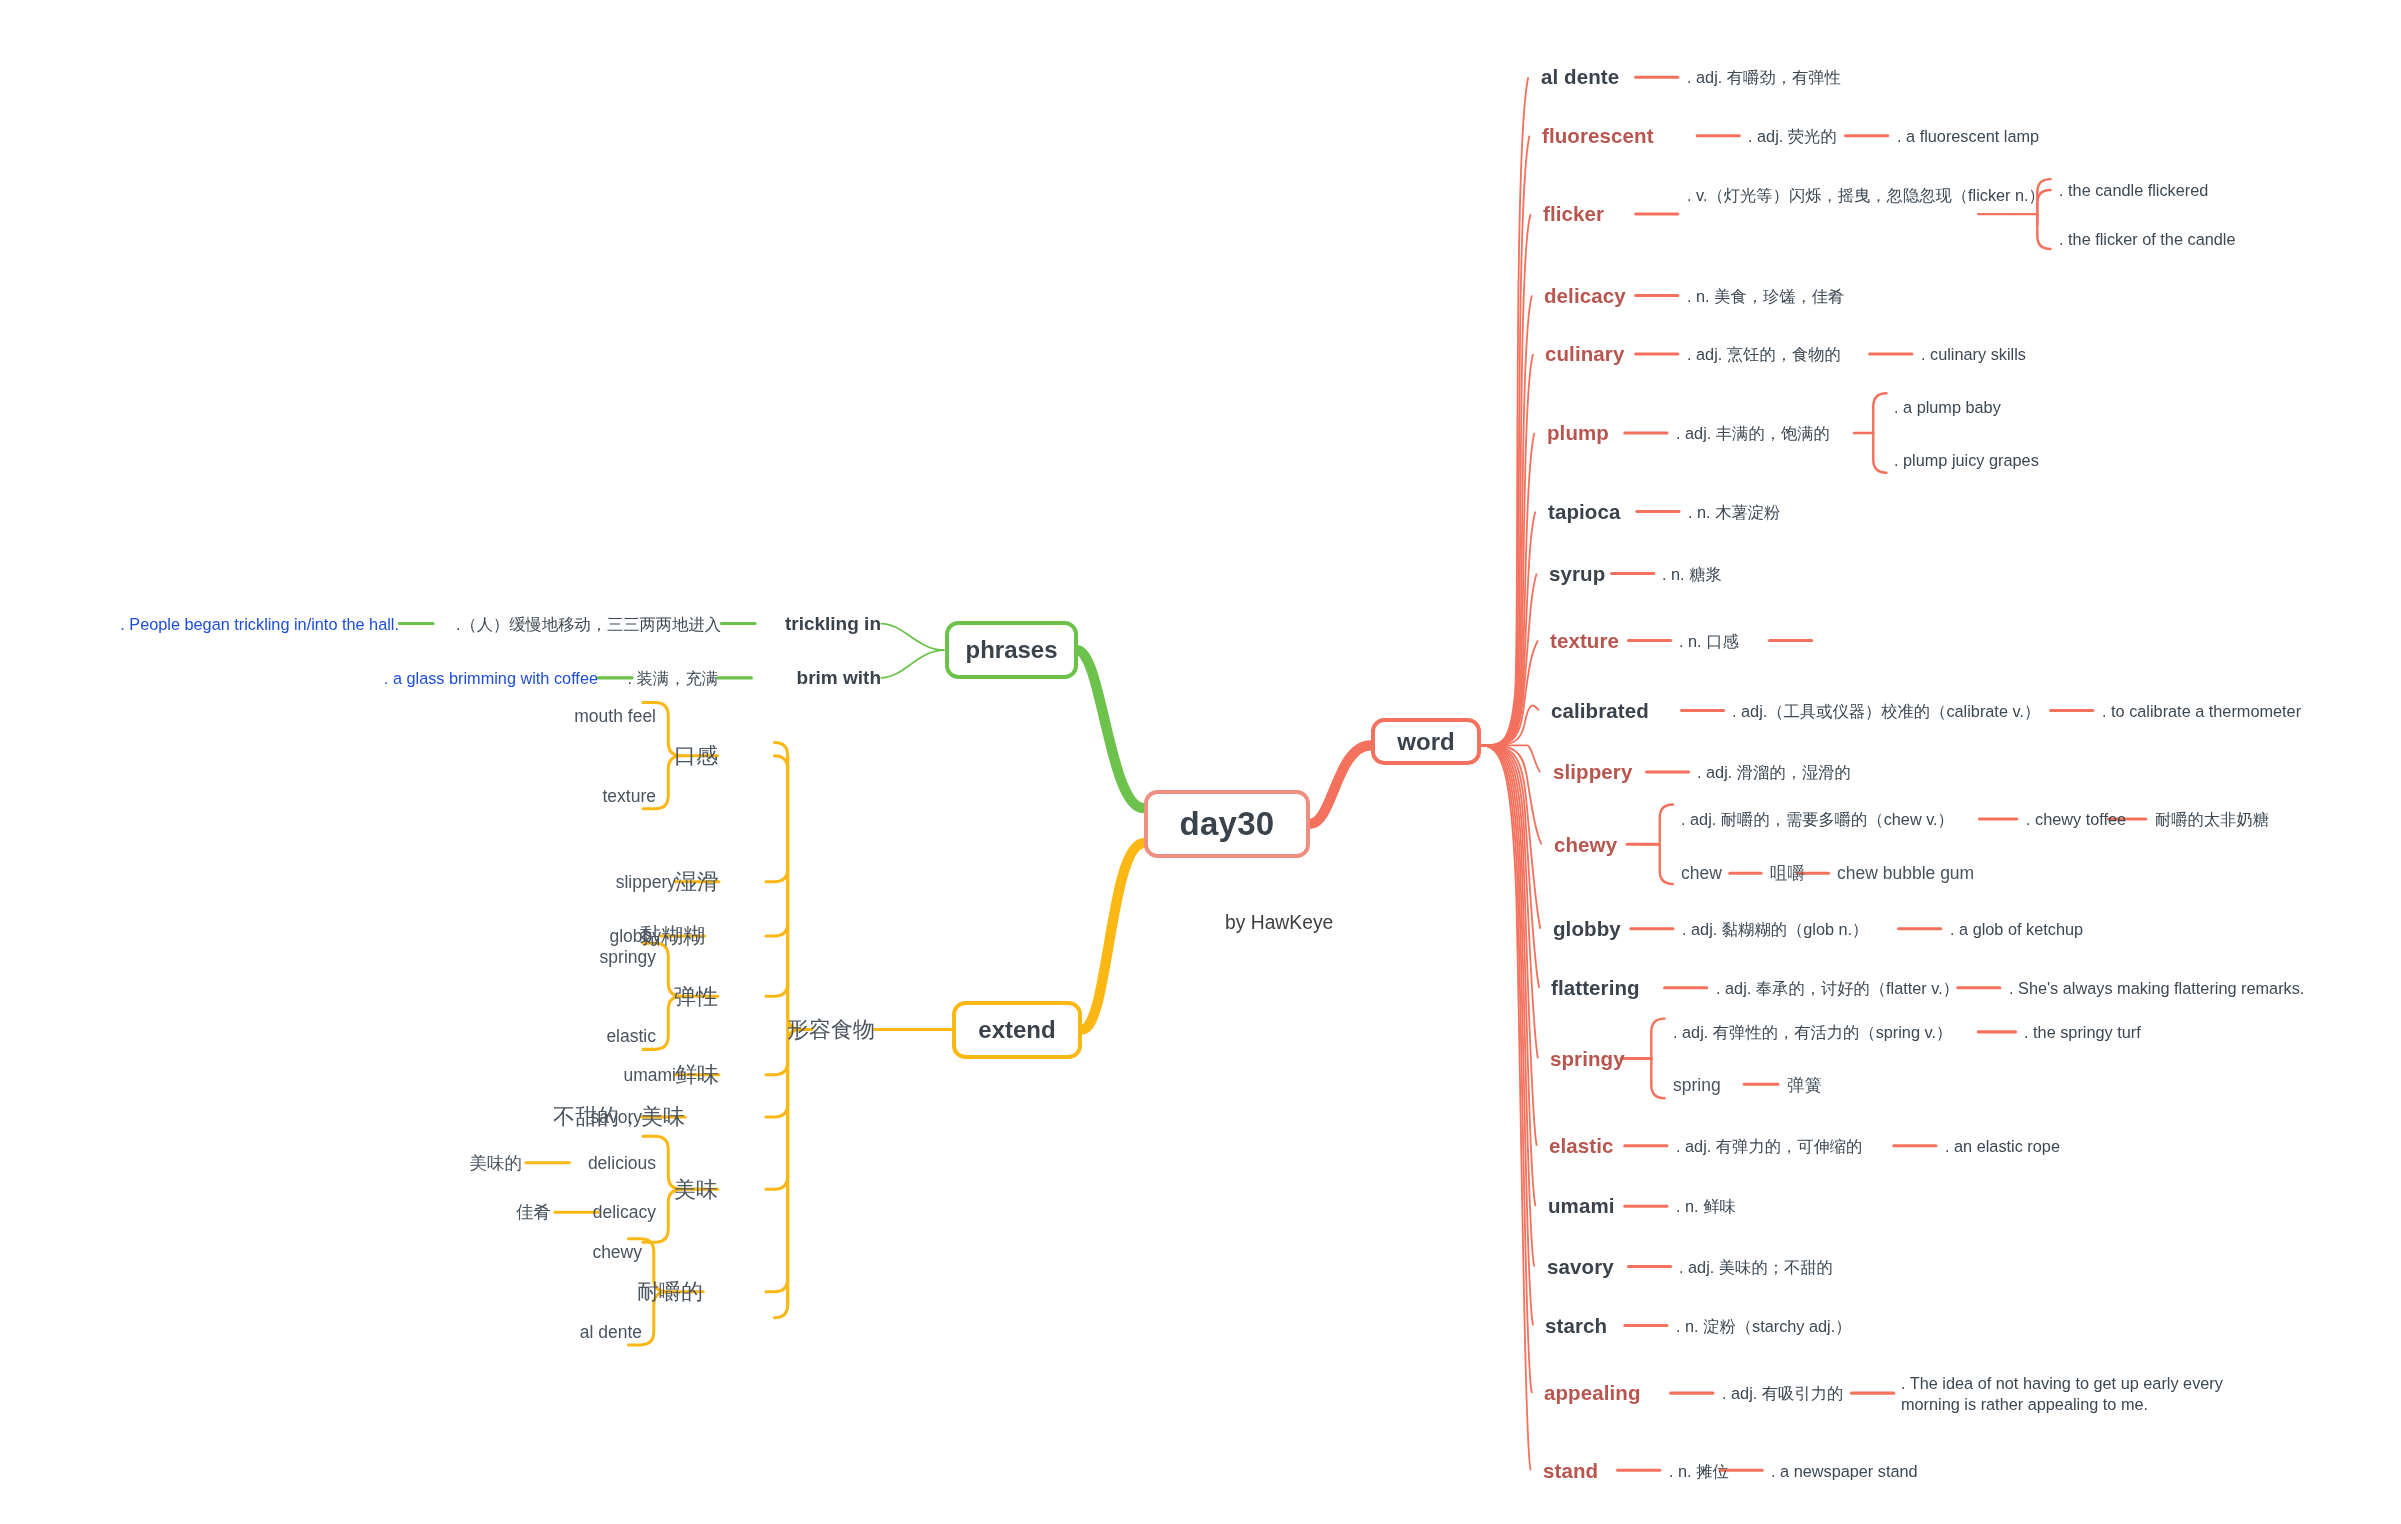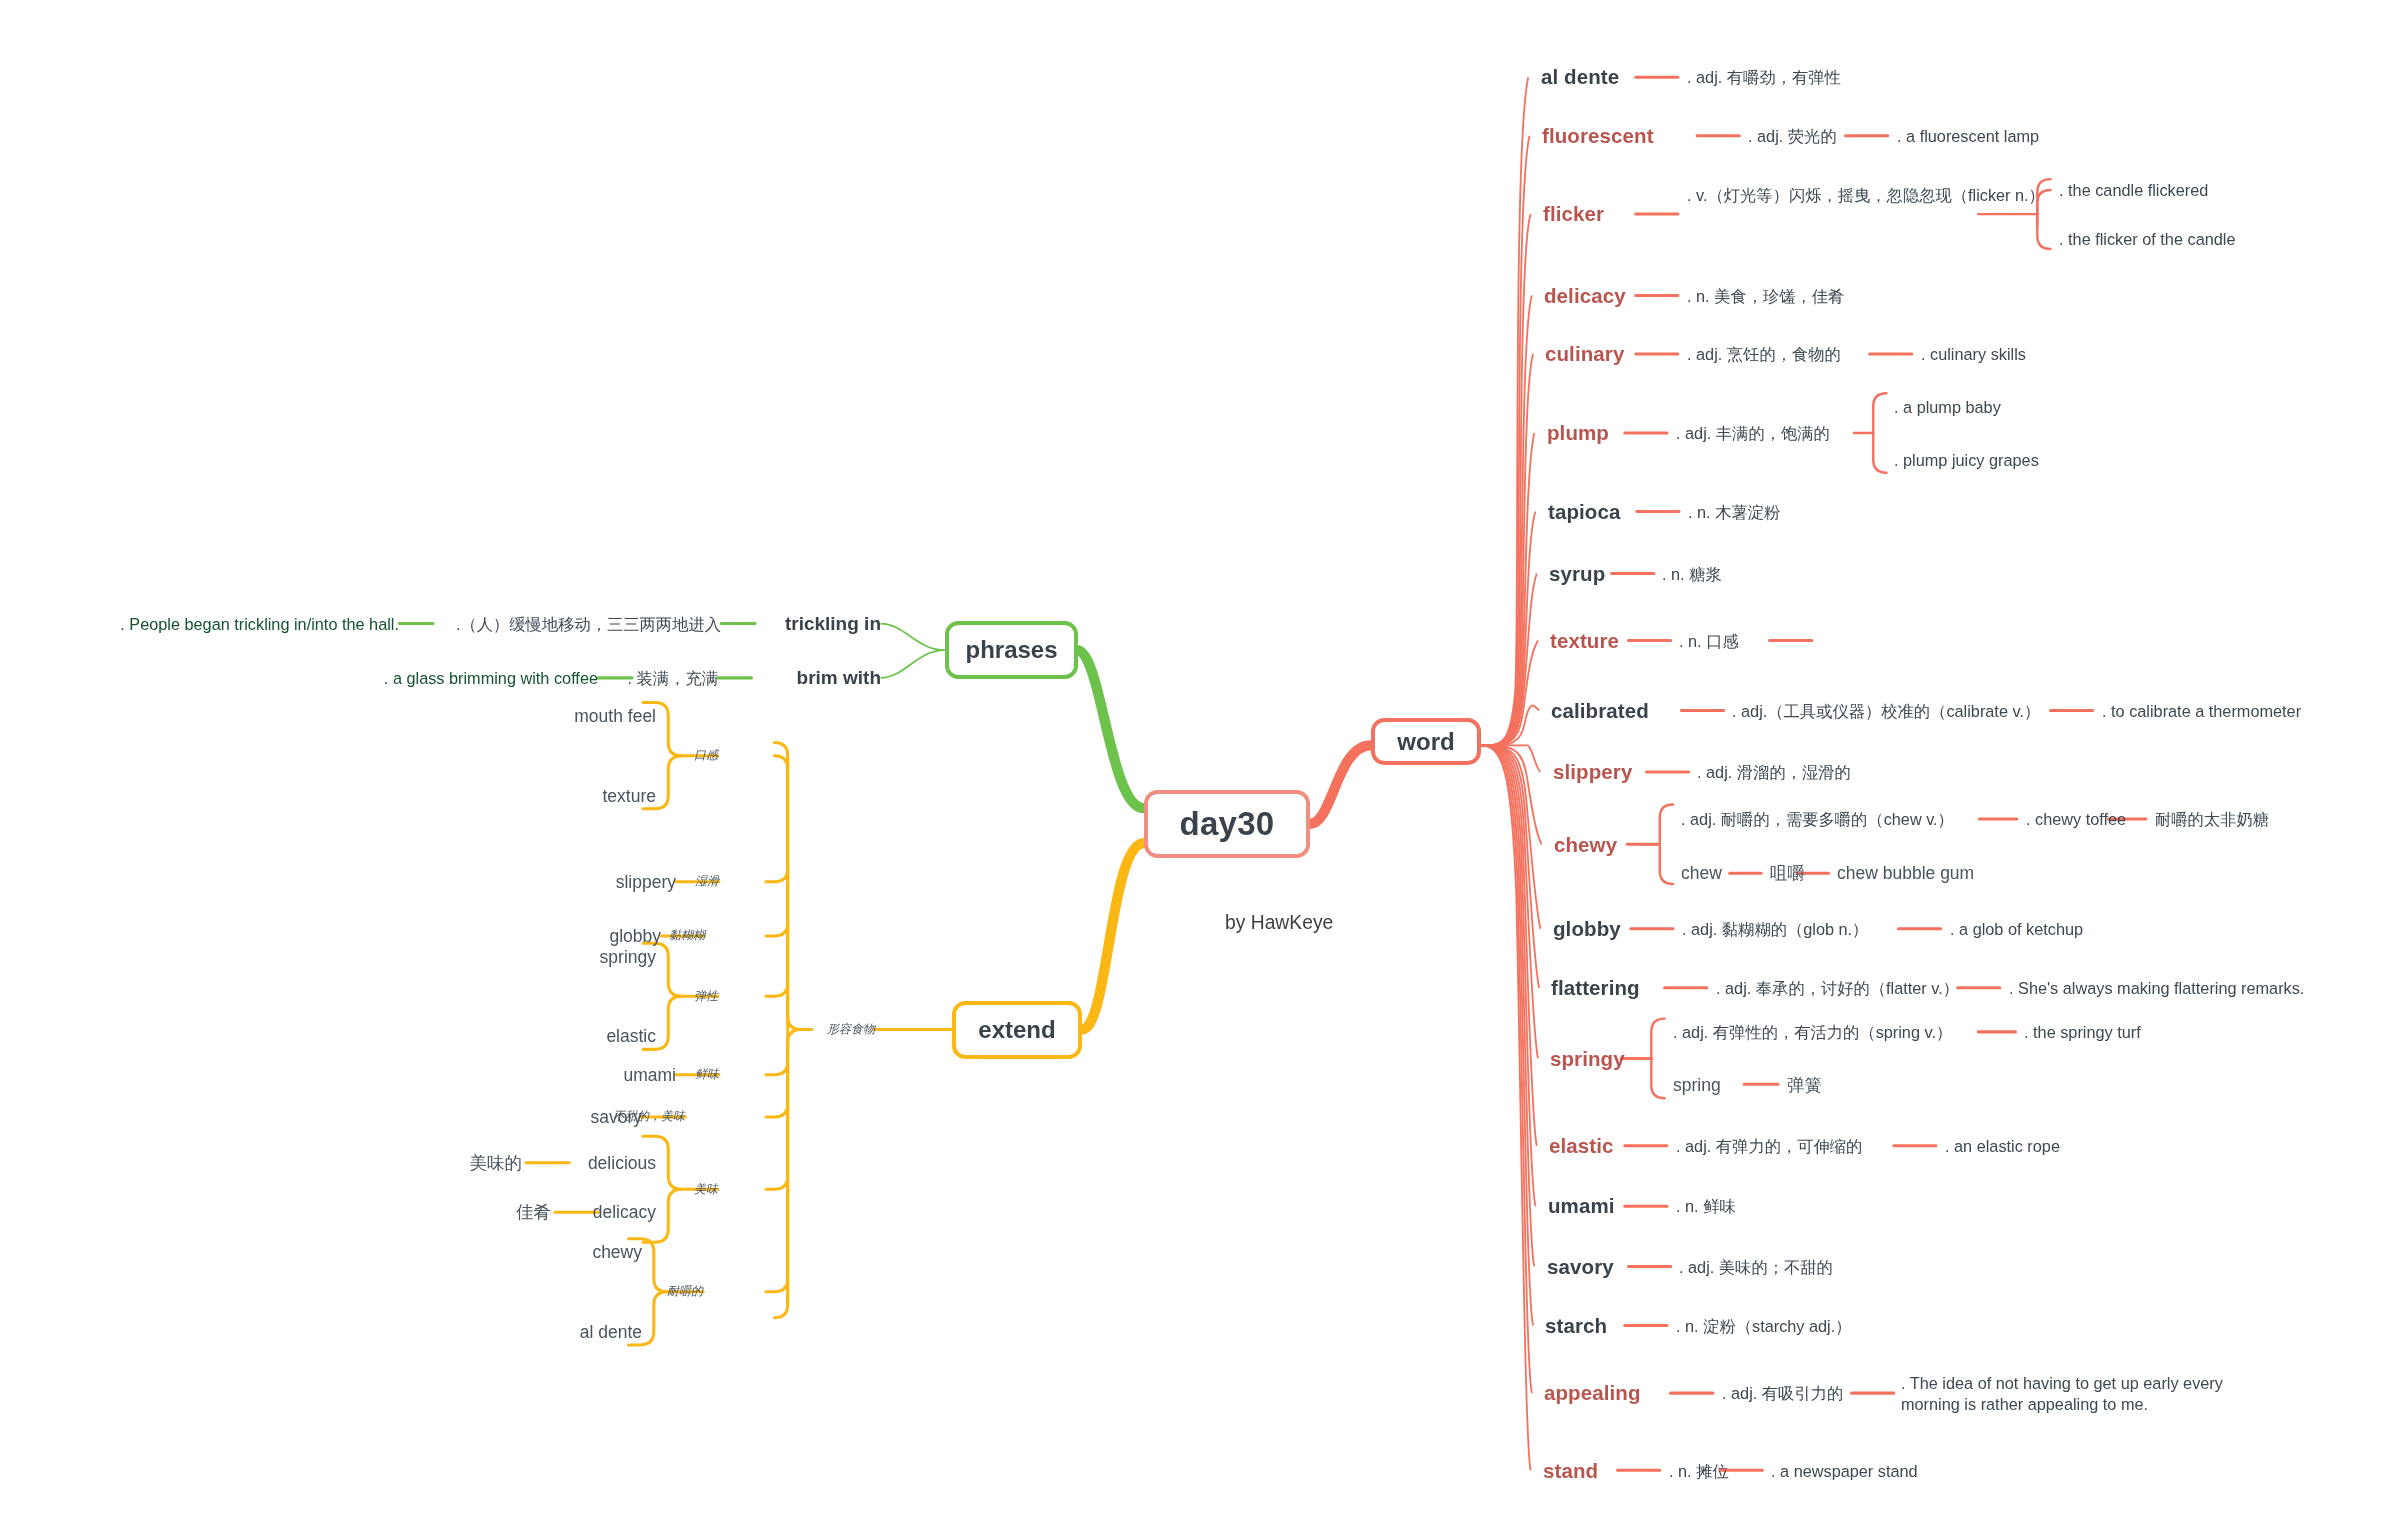--- a/index.html
+++ b/index.html
@@ -58,24 +58,24 @@
 
   .w-term{font-size:20.5px;font-weight:bold;letter-spacing:0.1px;}
   .w-term.dark{color:#3a424c;}
   .w-term.red{color:#b8554e;}
 
   .def{font-size:16.3px;color:#3d4852;font-weight:400;}
   .ex{font-size:16.3px;color:#3d4852;font-weight:400;}
 
   .ph-term{font-size:19px;font-weight:bold;color:#3a424c;}
   .ph-def{font-size:16.3px;color:#3d4852;}
-  .ph-ex{font-size:16.3px;color:#14532d;}
+  .ph-ex{font-size:16.3px;color:#1d4ed8;}
 
   .ext-leaf{font-size:17.5px;color:#4a545e;}
-  .ext-cat{font-size:12px;color:#4a545e;font-style:italic;}
+  .ext-cat{font-size:22px;color:#4a545e;}
 
   .r{transform:translateX(-100%);}      
   .vc{transform:translateY(-50%);}      
   .r.vc{transform:translate(-100%,-50%);}
 </style>
 </head>
 <body>
 
 <div id="stage">
 

